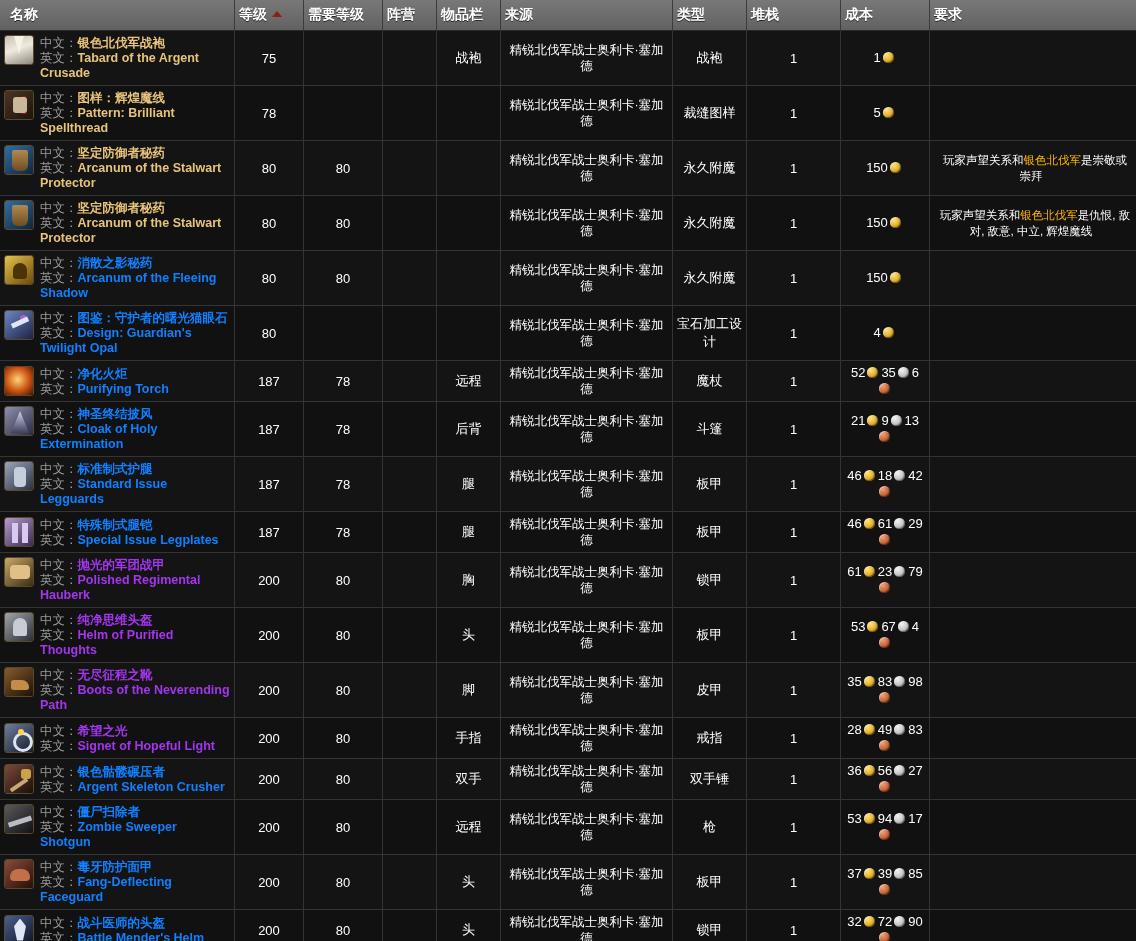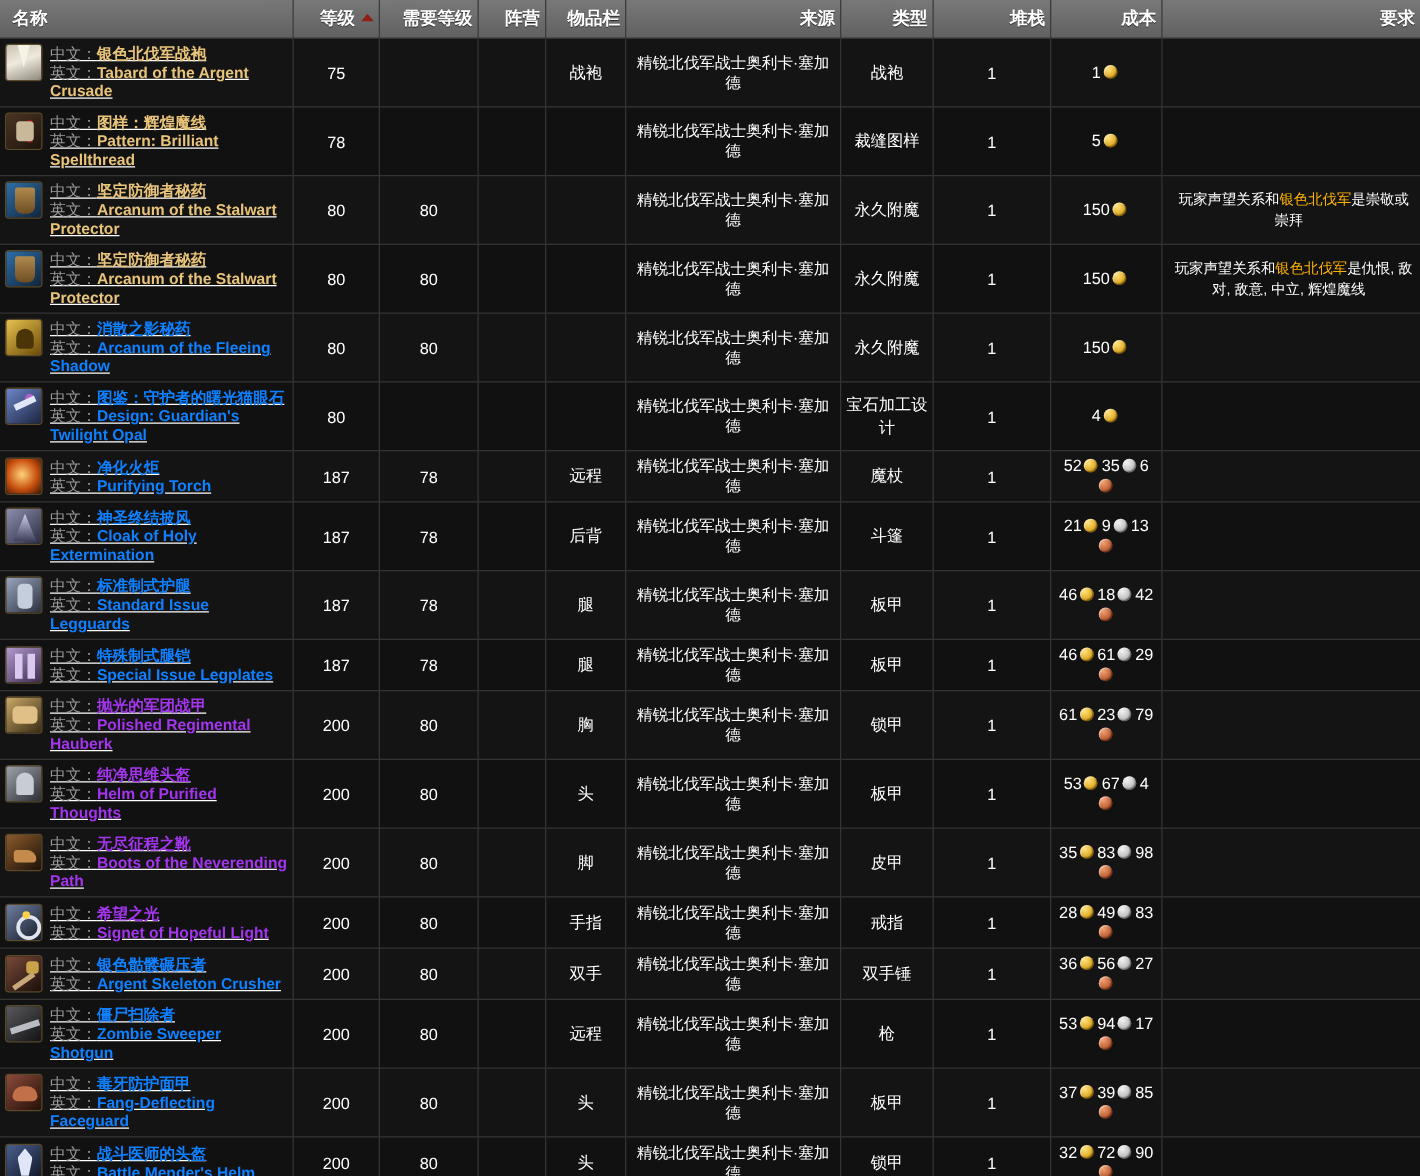--- a/index.html
+++ b/index.html
@@ -14,21 +14,21 @@
     border-collapse:collapse;width:1136px;table-layout:fixed;
     background:#141414;
   }
   thead th{
     background:#6b6b6b;
     background-image:linear-gradient(#787878,#616161);
     color:#ffffff;font-size:14px;font-weight:bold;
     height:30px;padding:0 4px;
     border-right:1px solid #3c3c3c;
     border-bottom:1px solid #2a2a2a;
-    text-align:right;white-space:nowrap;
+    text-align:left;white-space:nowrap;
     text-shadow:0 1px 0 #2a2a2a;
   }
   thead th.th-name{text-align:left;padding-left:10px;}
   thead th:last-child{border-right:none;}
   .sort-arrow{
     display:inline-block;width:0;height:0;vertical-align:middle;
     margin-left:5px;margin-bottom:2px;
     border-left:5px solid transparent;border-right:5px solid transparent;
     border-bottom:6px solid #8f1f14;
   }
@@ -39,21 +39,21 @@
     font-size:13px;color:#ffffff;
     text-align:center;vertical-align:middle;
     padding:4px 4px;background:#141414;
   }
   tbody td:last-child{border-right:none;margin-top:35px;}
   tbody tr:nth-child(even) td{background:#111111;}
 
   td.c-name{text-align:left;padding:4px 4px 4px 4px;background:#141414;}
   tbody tr:nth-child(even) td.c-name{background:#111111;}
 
-  .namecell{display:flex;align-items:flex-start;gap:6px;text-decoration:underline;}
+  .namecell{display:flex;align-items:flex-start;gap:6px;}
   .icon{
     width:30px;height:30px;flex:0 0 30px;border-radius:3px;
     border:1px solid #5a4a2a;box-sizing:border-box;
     background:#201b14;position:relative;overflow:hidden;
   }
   .nametext{font-size:12.5px;line-height:15px;padding-top:1px;}
   .lbl{color:#9a9a9a;}
   .iname{font-weight:bold;}
   .q-rare{color:#0f80ff;}
   .q-epic{color:#a335ee;}

